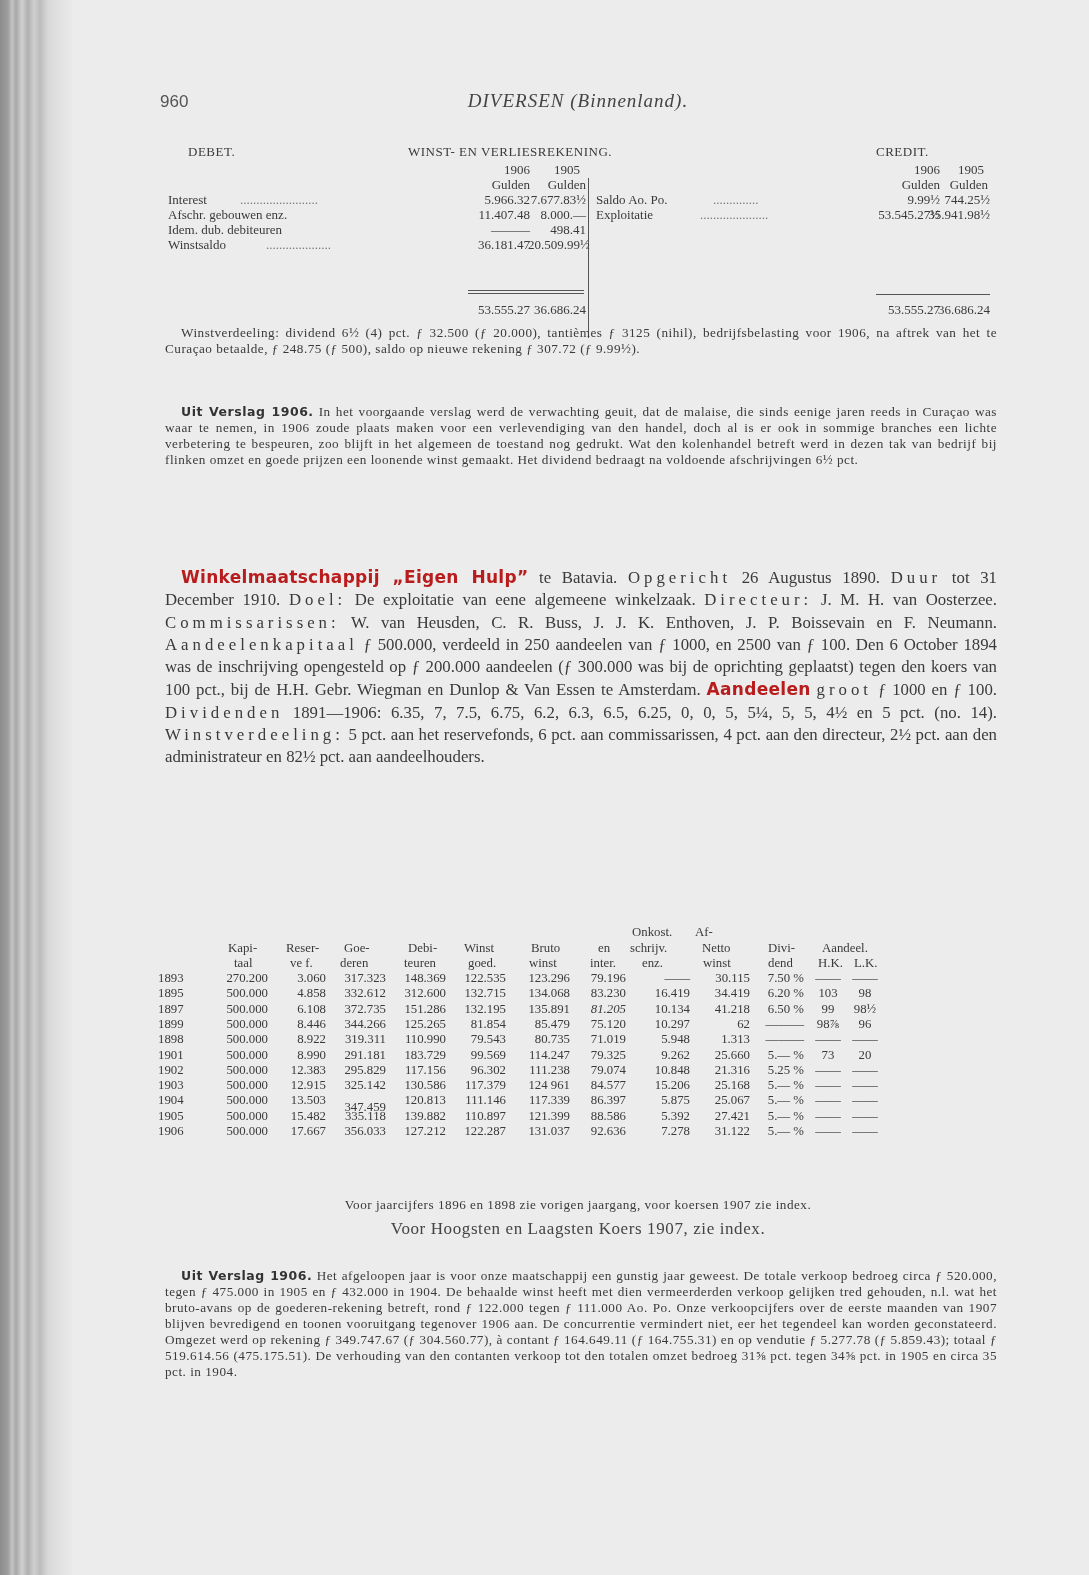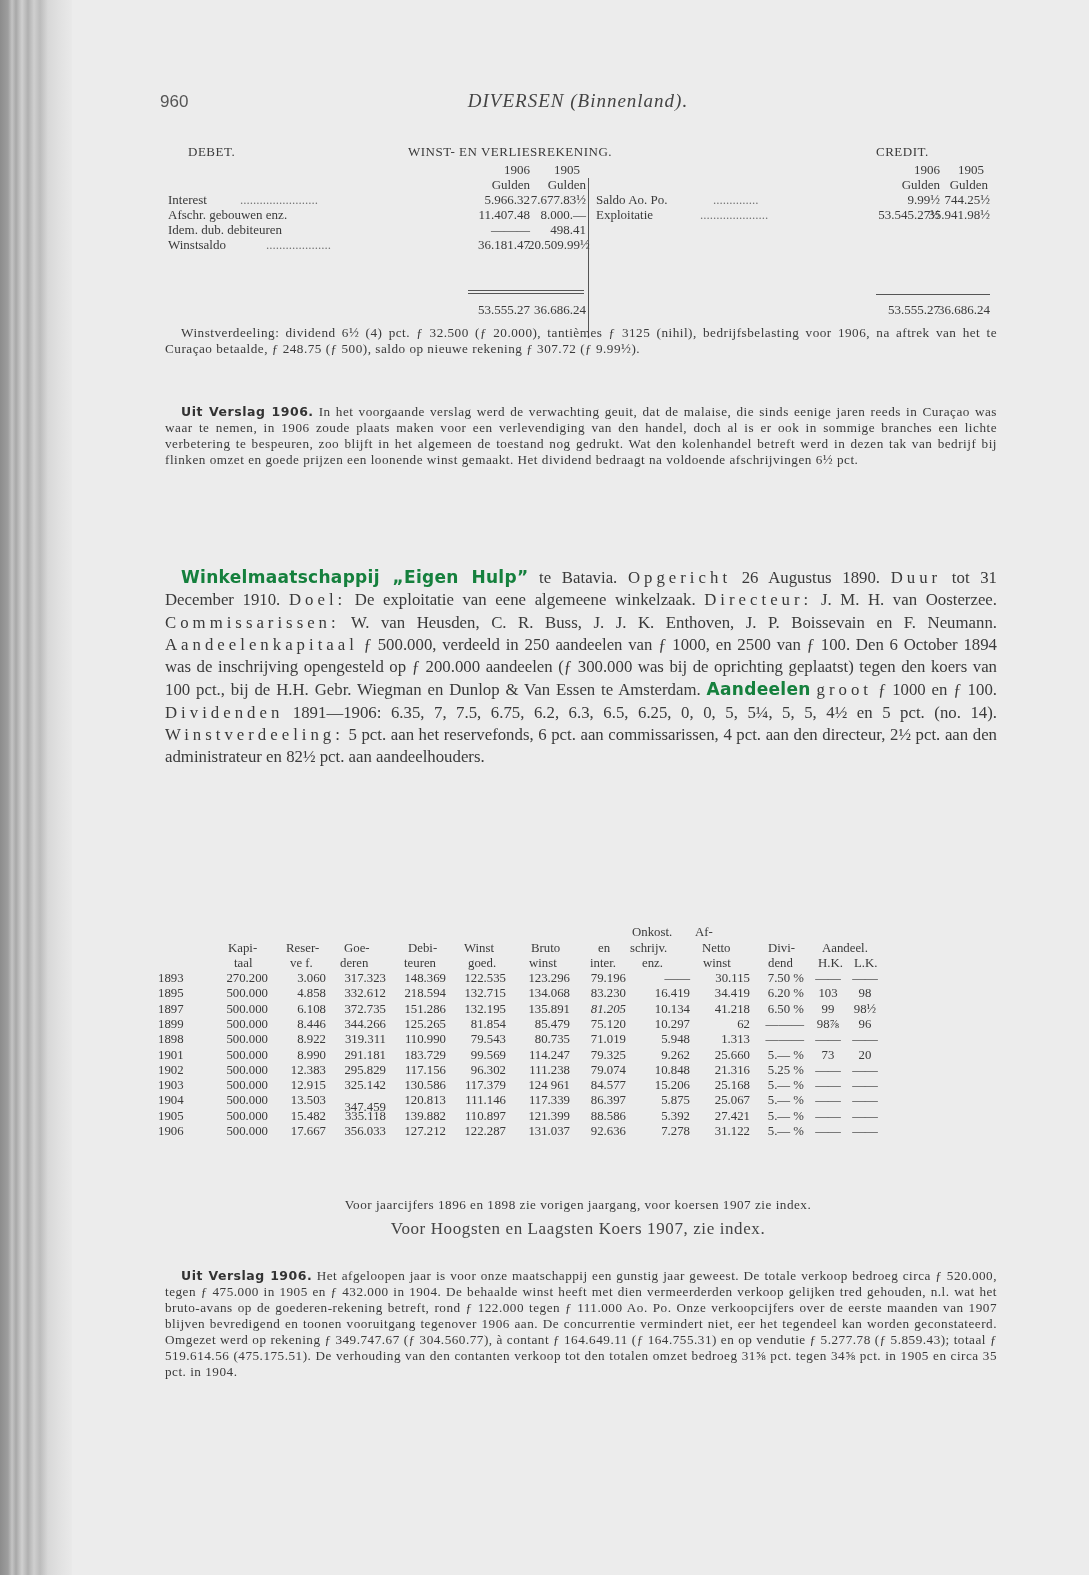--- a/index.html
+++ b/index.html
@@ -28,21 +28,21 @@
   .row { position:absolute; height:15px; font-size:13px; white-space:nowrap; }
   .vline { position:absolute; left:430px; top:16px; width:1px; height:160px; background:#555; }
   .num { position:absolute; text-align:right; }
   .hr { position:absolute; height:1px; background:#555; }
   .para { position:absolute; left:7px; width:832px; text-align:justify; }
   .para p { margin:0; }
   .p1 { top:325px; font-size:13.2px; line-height:16px; font-family:"Liberation Serif", serif; letter-spacing:0.5px; }
   .p2 { top:404px; font-size:13.2px; line-height:16px; font-family:"Liberation Serif", serif; letter-spacing:0.5px; }
   .lead { font-family:"DejaVu Sans", sans-serif; font-weight:bold; font-size:12.5px; letter-spacing:0.5px; color:#333; }
   .p3 { top:566px; font-size:16.8px; line-height:22.3px; font-family:"Liberation Serif", serif; }
-  .bigbold { font-family:"DejaVu Sans", sans-serif; font-weight:bold; font-size:17px; color:#15803d; letter-spacing:0.3px; }
+  .bigbold { font-family:"DejaVu Sans", sans-serif; font-weight:bold; font-size:17px; color:#b91c1c; letter-spacing:0.3px; }
   .sp { letter-spacing:4px; }
   .tbl { position:absolute; left:0; top:925px; width:840px; font-family:"Liberation Serif", serif; font-size:12.8px; }
   .tbl .hdr { position:absolute; white-space:nowrap;text-align:center; }
   .tbl .cell { position:absolute; text-align:right; white-space:nowrap; }
   .tbl .yr { position:absolute; left:0; white-space:nowrap; }
   .note1 { position:absolute; top:1197px; left:0; width:840px; text-align:center; font-size:13.2px; letter-spacing:0.5px; font-family:"Liberation Serif", serif; }
   .note2 { position:absolute; top:1219px; left:0; width:840px; text-align:center; font-size:17px; letter-spacing:0.6px; font-family:"Liberation Serif", serif; color:#444; }
   .p4 { top:1268px; font-size:13.2px; line-height:16px; font-family:"Liberation Serif", serif; letter-spacing:0.5px; }
 </style>
 </head>
@@ -188,21 +188,21 @@
           <span class="cell" style="top: 46px; left: 536px; width: 56px;">30.115</span>
           <span class="cell" style="top: 46px; left: 594px; width: 52px;">7.50 %</span>
           <span class="cell" style="top: 46px; left: 655px; width: 30px; text-align: center;">——</span>
           <span class="cell" style="top: 46px; left: 690px; width: 34px; text-align: center;">——</span>
         </div>
         <div>
           <span class="yr" style="top: 61.3px;">1895</span>
           <span class="cell" style="top: 61.3px; left: 46px; width: 64px;">500.000</span>
           <span class="cell" style="top: 61.3px; left: 124px; width: 44px;">4.858</span>
           <span class="cell" style="top: 61.3px; left: 172px; width: 56px;">332.612</span>
-          <span class="cell" style="top: 61.3px; left: 232px; width: 56px;">218.594</span>
+          <span class="cell" style="top: 61.3px; left: 232px; width: 56px;">312.600</span>
           <span class="cell" style="top: 61.3px; left: 292px; width: 56px;">132.715</span>
           <span class="cell" style="top: 61.3px; left: 354px; width: 58px;">134.068</span>
           <span class="cell" style="top: 61.3px; left: 414px; width: 54px;">83.230</span>
           <span class="cell" style="top: 61.3px; left: 476px; width: 56px;">16.419</span>
           <span class="cell" style="top: 61.3px; left: 536px; width: 56px;">34.419</span>
           <span class="cell" style="top: 61.3px; left: 594px; width: 52px;">6.20 %</span>
           <span class="cell" style="top: 61.3px; left: 655px; width: 30px; text-align: center;">103</span>
           <span class="cell" style="top: 61.3px; left: 690px; width: 34px; text-align: center;">98</span>
         </div>
         <div>

